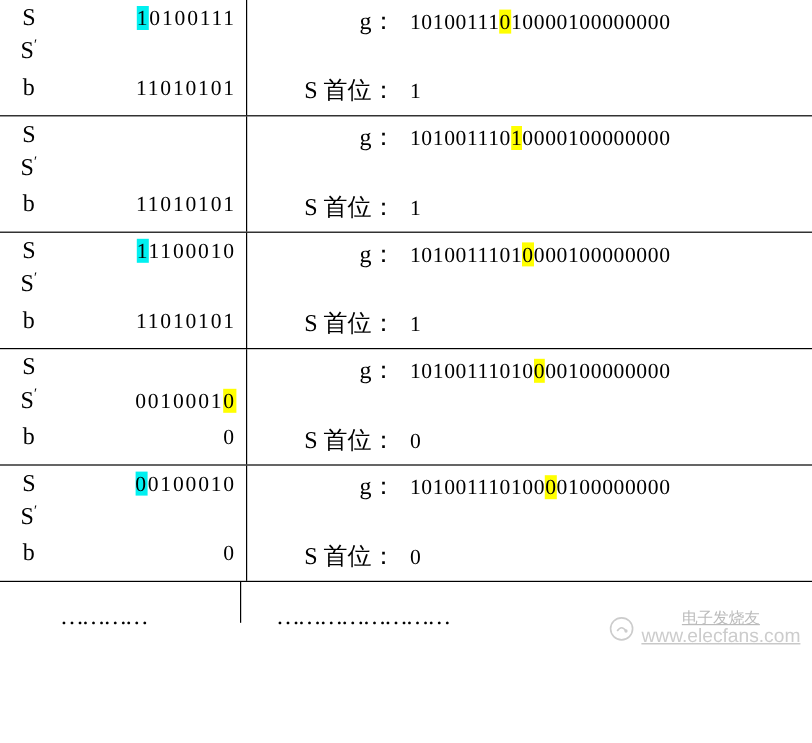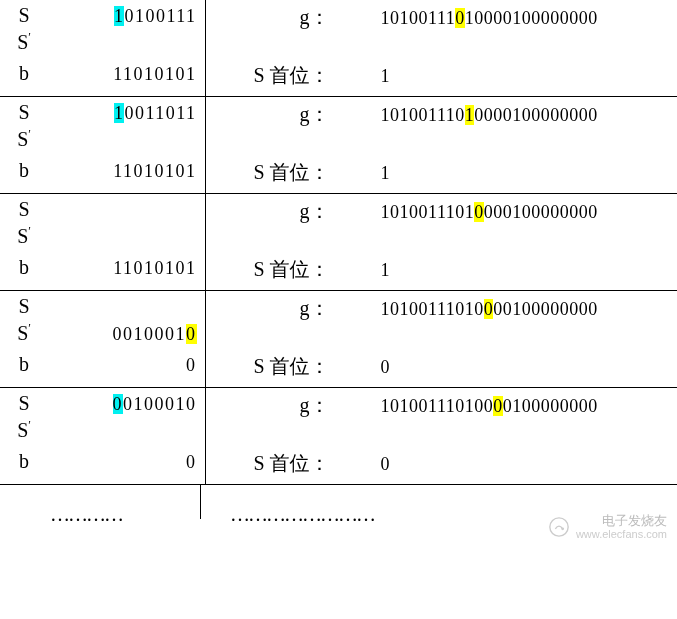--- a/index.html
+++ b/index.html
@@ -52,21 +52,20 @@
     text-align: right;
     font-size: 20px;
     padding-right: 6px;
   }
   .rval {
     flex: 1;
     font-family: "Times New Roman", serif;
     letter-spacing: 0.5px;
     white-space: pre;
     padding-left: 6px;
-    margin-left: 39px;
   }
   .hl-c { background: #00f0f0; } 
   .hl-y { background: #ffff00; } 
   .footer {
     position: relative;
     height: 60px;
   }
   .dots-left {
     position: absolute;
     left: 50px;
@@ -96,22 +95,22 @@
     font-size: 13px;
     color: #bbb;
     font-family: Arial, sans-serif;
     display: flex;
     align-items: center;
     gap: 6px;
   }
   .watermark .icon {
     width: 22px; height: 22px;
   }
-  .watermark .txt { line-height: 1.1; text-align: right;}
-  .watermark .url { font-size: 11px; color:#ccc;}
+  .watermark .txt { line-height: 1.1; text-align: center; text-decoration: underline;}
+  .watermark .url { font-size: 16px; color:#ccc;}
 </style>
 </head>
 <body>
 
 <div class="table" id="tbl">
     <div class="row">
       <div class="left">
     <div class="line">
       <div class="lab">S</div>
       <div class="val"><span class="hl-c">1</span>0100111</div>
@@ -133,21 +132,20 @@
     <div class="line tall">
       <div class="rlab">S 首位：</div>
       <div class="rval">1</div>
     </div>
   </div>
     </div>
     <div class="row">
       <div class="left">
     <div class="line">
       <div class="lab">S</div>
-      <div class="val"><span class="hl-c">1</span>0011011</div>
     </div>
     <div class="line">
       <div class="lab">S<sup>′</sup></div>
     </div>
     <div class="line tall">
       <div class="lab">b</div>
       <div class="val">11010101</div>
     </div>
   </div>
       <div class="right">
@@ -159,20 +157,21 @@
     <div class="line tall">
       <div class="rlab">S 首位：</div>
       <div class="rval">1</div>
     </div>
   </div>
     </div>
     <div class="row">
       <div class="left">
     <div class="line">
       <div class="lab">S</div>
+      <div class="val"><span class="hl-c">1</span>1100010</div>
     </div>
     <div class="line">
       <div class="lab">S<sup>′</sup></div>
     </div>
     <div class="line tall">
       <div class="lab">b</div>
       <div class="val">11010101</div>
     </div>
   </div>
       <div class="right">

